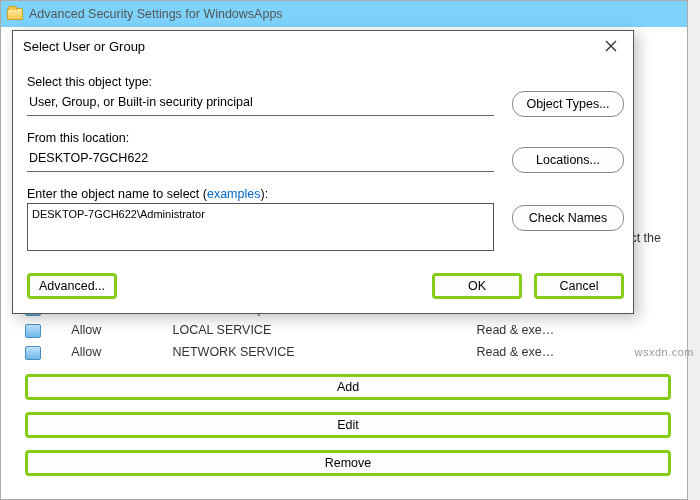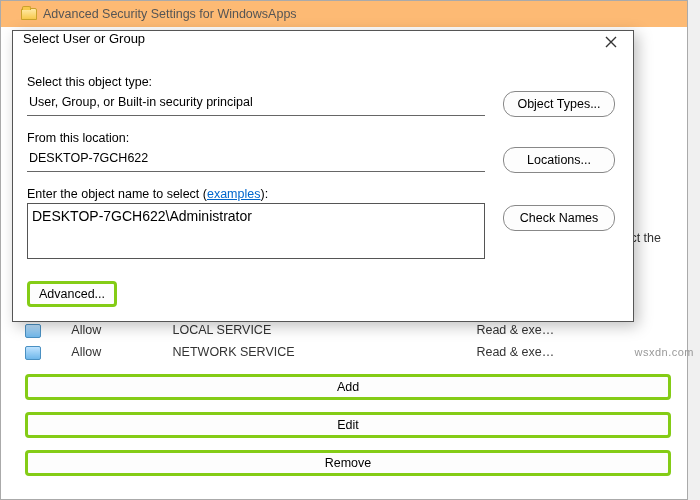--- a/index.html
+++ b/index.html
@@ -1,46 +1,46 @@
 <!DOCTYPE html>
 <html><head>
 <meta charset="utf-8">
 <style>
   * { box-sizing: border-box; font-family: "Segoe UI", Arial, sans-serif; }
   body { margin: 0; width: 700px; height: 500px; background: #f0f0f0; overflow: hidden; position: relative; font-size: 12.5px; }
   .parent-window { position: absolute; top: 0; left: 0; width: 688px; height: 500px; background: #fff; border: 1px solid #aaa; }
-  .parent-titlebar { height: 26px; display: flex; align-items: center; padding: 0 20px; background: #fdba74; }
+  .parent-titlebar { height: 26px; display: flex; align-items: center; padding: 0 6px; background: #7dd3fc; }
   .folder-ico { width: 16px; height: 12px; background: linear-gradient(#ffe9a6,#f7c94b); border: 1px solid #caa22b; margin-right: 6px; border-radius: 2px 2px 0 0; position: relative; }
   .folder-ico:before { content:""; position:absolute; top:-3px; left:0; width:7px; height:3px; background:#f7c94b; border:1px solid #caa22b; border-bottom:none; border-radius:2px 2px 0 0;}
   .parent-title { color:#555; }
   .parent-body { padding: 200px 16px 0 16px; color:#333; }
   .change-line { text-align:right; padding:4px 10px 10px 0; color:#333;}
   .perm-table { width: 100%; border-collapse: collapse; font-size:12.5px;}
   .perm-table td { padding: 3px 8px; white-space: nowrap; overflow: hidden; text-overflow: ellipsis;}
   .perm-table tr { border-bottom: 1px solid rgba(0,0,0,0); }
   .ico-cell { width:22px; }
   .row-ico { width:16px; height:14px; display:inline-block; vertical-align:middle;}
   .ico-group { background: linear-gradient(#bfe3ff,#6fb7ea); border:1px solid #4a90c2; border-radius:2px;}
   .ico-sid { background: linear-gradient(#c9d8ff,#7a9ae0); border:1px solid #5a79c0; border-radius:2px;}
   .button-row { padding:10px 0 0 8px; display:flex; gap:12px;flex-direction:column;}
   .win-btn { min-width:90px; height:26px; background:#fdfdfd; border:3px solid #84cc16; border-radius:4px; font-size:12.5px; cursor:pointer;}
   .watermark { position:absolute; right:6px; top:346px; font-size:11px; color:#999; letter-spacing:0.5px;}
 
   
   .dialog { position:absolute; top:30px; left:12px; width:622px; background:#fff; border:1px solid #555; box-shadow: 4px 4px 14px rgba(0,0,0,0.25); }
-  .dlg-titlebar { display:flex; justify-content:space-between; height:30px; padding:0 8px 0 10px; }
+  .dlg-titlebar { display:flex; align-items:center; justify-content:space-between; height:30px; padding:0 8px 0 10px; }
   .dlg-title { font-size:13px; }
   .dlg-close { width:28px; height:22px; display:flex; align-items:center; justify-content:center; font-size:15px; color:#333; cursor:pointer; border-radius:3px;}
-  .dlg-body { padding: 6px 18px 14px 14px; }
+  .dlg-body { padding: 6px 9px 14px 14px; }
   .field-label { margin-top:8px; margin-bottom:2px; color:#000;}
   .field-row { display:flex; align-items:flex-start; gap:18px; }
   .ro-box { flex:1; border:none; border-bottom:1.5px solid #666; padding:4px 2px 6px 2px; background:transparent; font-size:12.5px;}
   .side-btn { width:112px; height:26px; background:#fdfdfd; border:1px solid #888; border-radius:12px; font-size:12.5px; cursor:pointer;}
-  .obj-name-box { flex:1; height:56px; border:1.5px solid #555; padding:4px 4px; font-size:14px; resize:none; outline:none;}
-  .examples { color:#0066cc; text-decoration:underline; cursor:pointer;}
+  .obj-name-box { flex:1; height:48px; border:1.5px solid #555; padding:4px 4px; font-size:11px; resize:none; outline:none;}
+  .examples { color:#0066cc; cursor:pointer;}
   .dlg-footer { display:flex; justify-content:space-between; align-items:center; margin-top:22px;}
   .dlg-footer .right { display:flex; gap:12px;}
   .primary { min-width:90px; }
   .col-type{width:70px;} .col-prin{width:210px;} .col-acc{width:140px;}
 </style>
 </head>
 <body>
 
 <div class="parent-window">
   <div class="parent-titlebar">
@@ -118,15 +118,19 @@
     <div class="field-label" style="margin-top:14px">
       <span>Enter the object name to select (</span><a class="examples">examples</a><span>):</span>
     </div>
     <div class="field-row">
       <textarea class="obj-name-box" style="">DESKTOP-7GCH622\Administrator</textarea>
       <button class="side-btn" style="margin-top:2px">Check Names</button>
     </div>
 
     <div class="dlg-footer">
       <button class="win-btn">Advanced...</button>
+      <div class="right">
+        <button class="win-btn primary">OK</button>
+        <button class="win-btn">Cancel</button>
+      </div>
     </div>
   </div>
 </div>
 
 </body></html>

